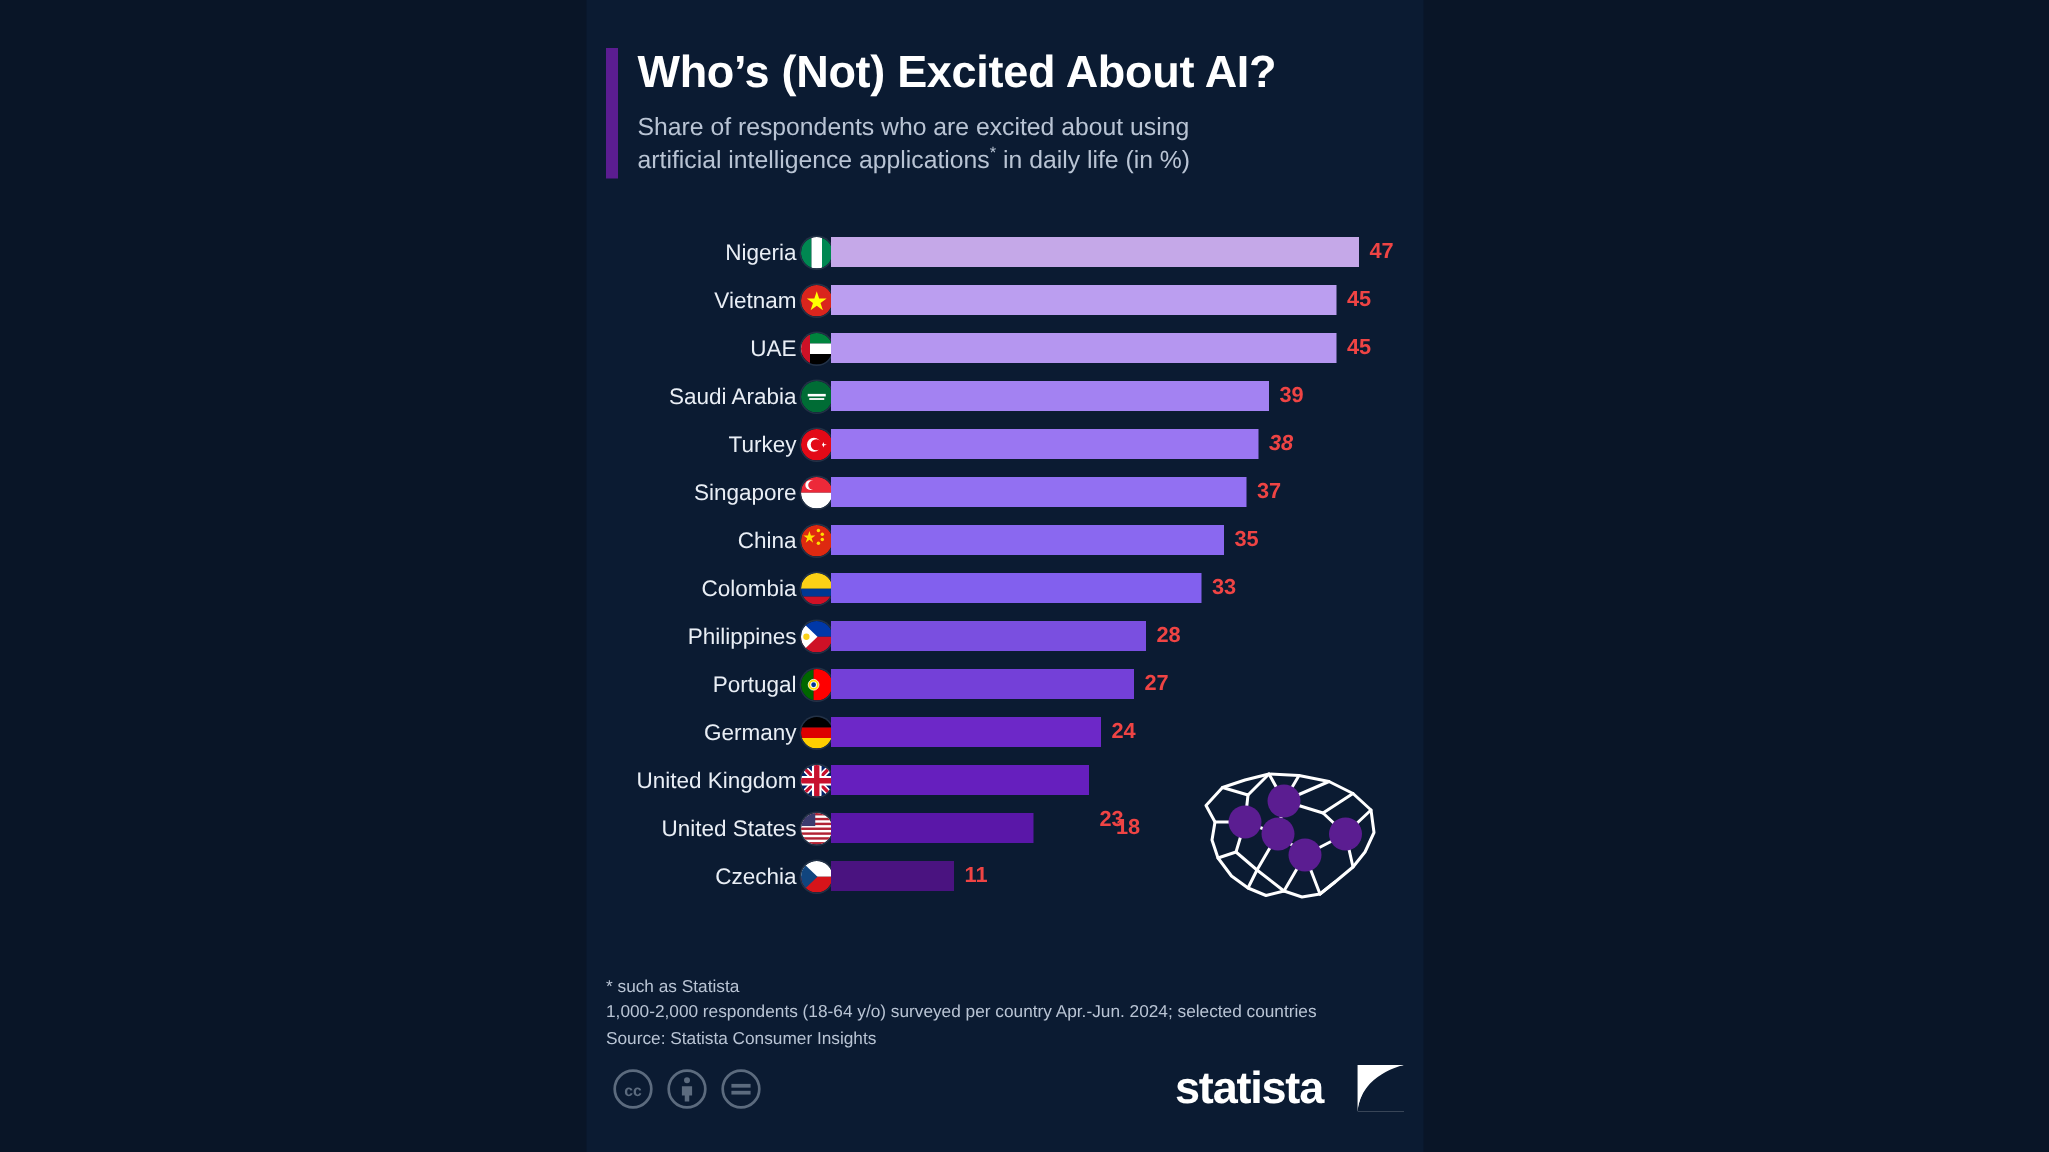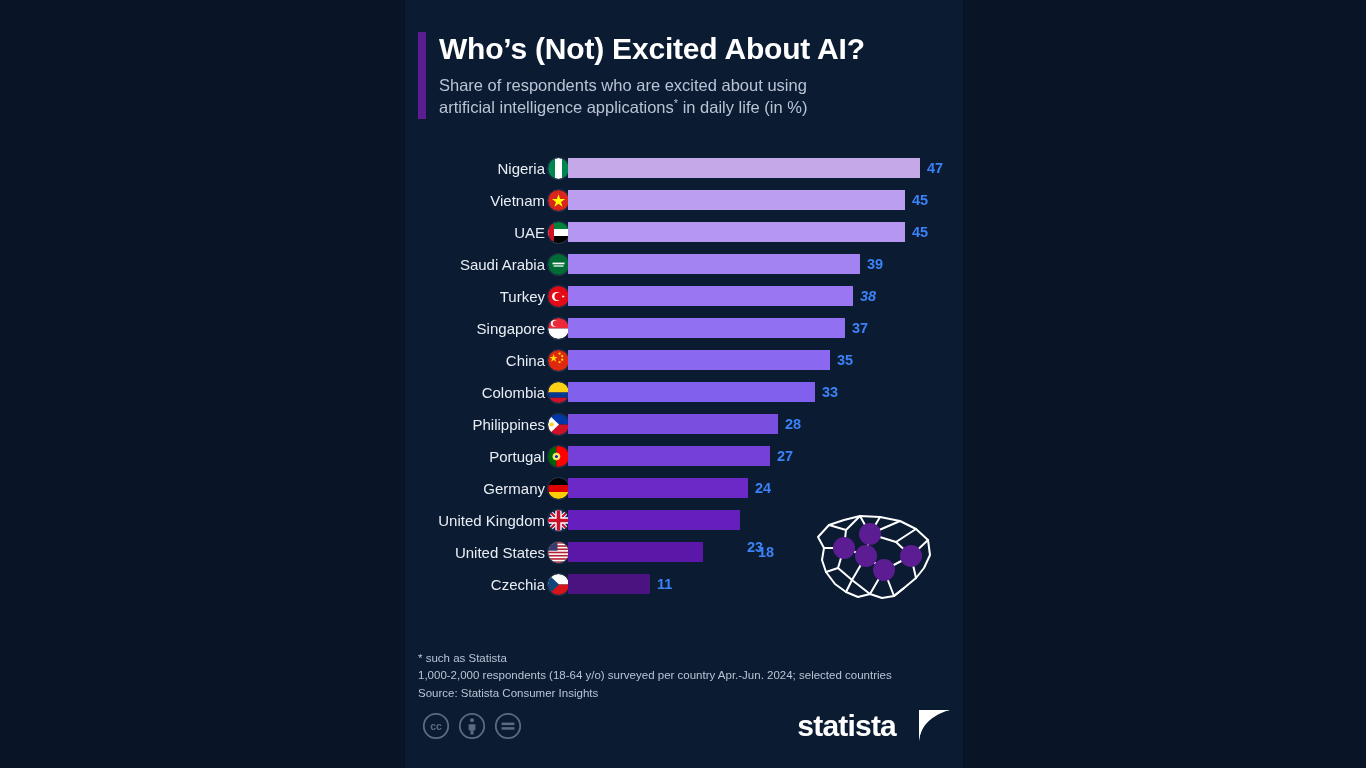--- a/index.html
+++ b/index.html
@@ -18,21 +18,21 @@
   #stage {
     position: relative;
     width: 1366px;
     height: 768px;
     background: #091527;
   }
 
   
   #card {
     position: absolute;
-    left: 405px;
+    left: 391px;
     top: 0;
     width: 558px;
     height: 768px;
     background: #0b1b32;
   }
 
   
   .header {
     position: absolute;
     left: 13px;
@@ -111,21 +111,21 @@
   .bar {
     height: 20px;
     border-radius: 0;
   }
   .bar-value {
     position: absolute;
     top: 50%;
     transform: translateY(-50%);
     font-size: 14.5px;
     font-weight: bold;
-    color: #3b82f6;
+    color: #ef4444;
     white-space: nowrap;
     line-height: 1;
   }
 
   
   #brain {
     position: absolute;
     left: 403px;
     top: 508px;
     width: 130px;

